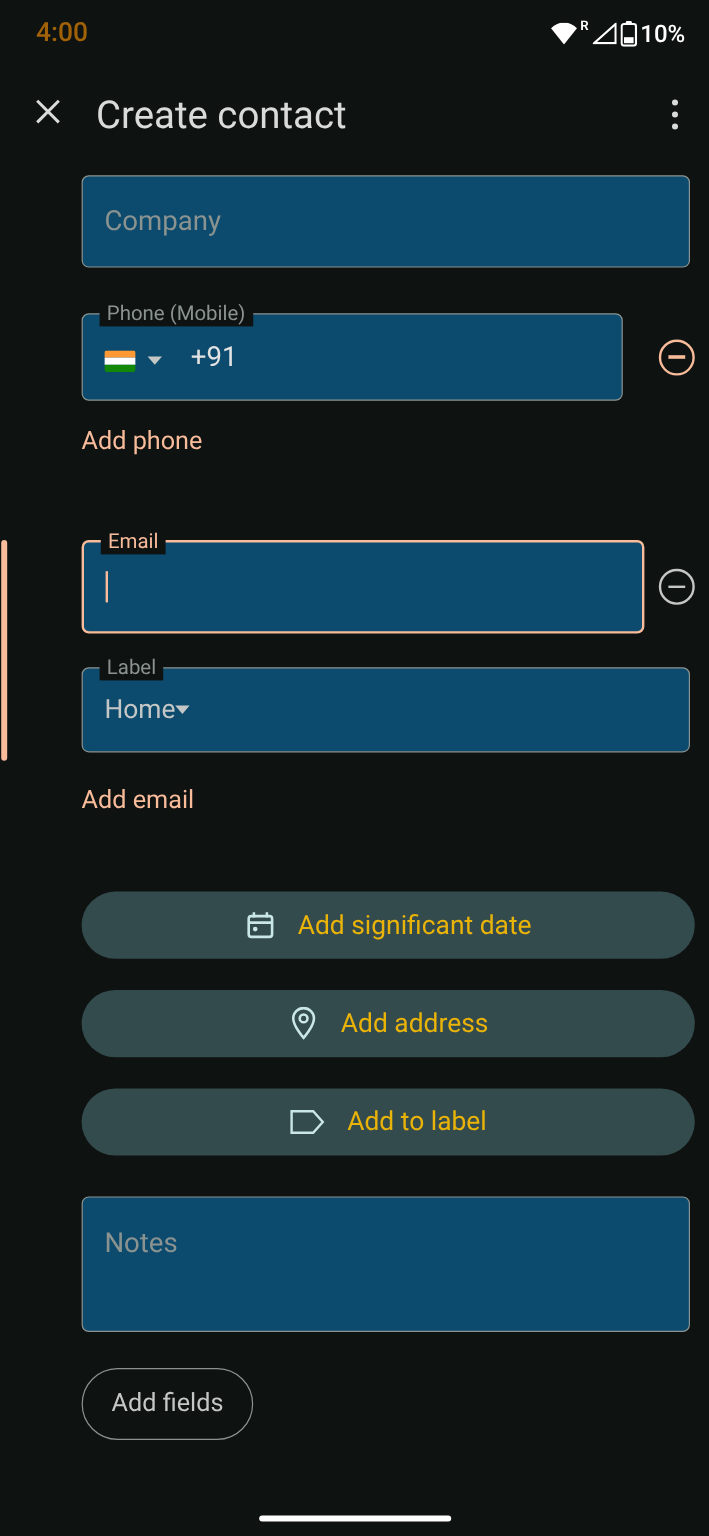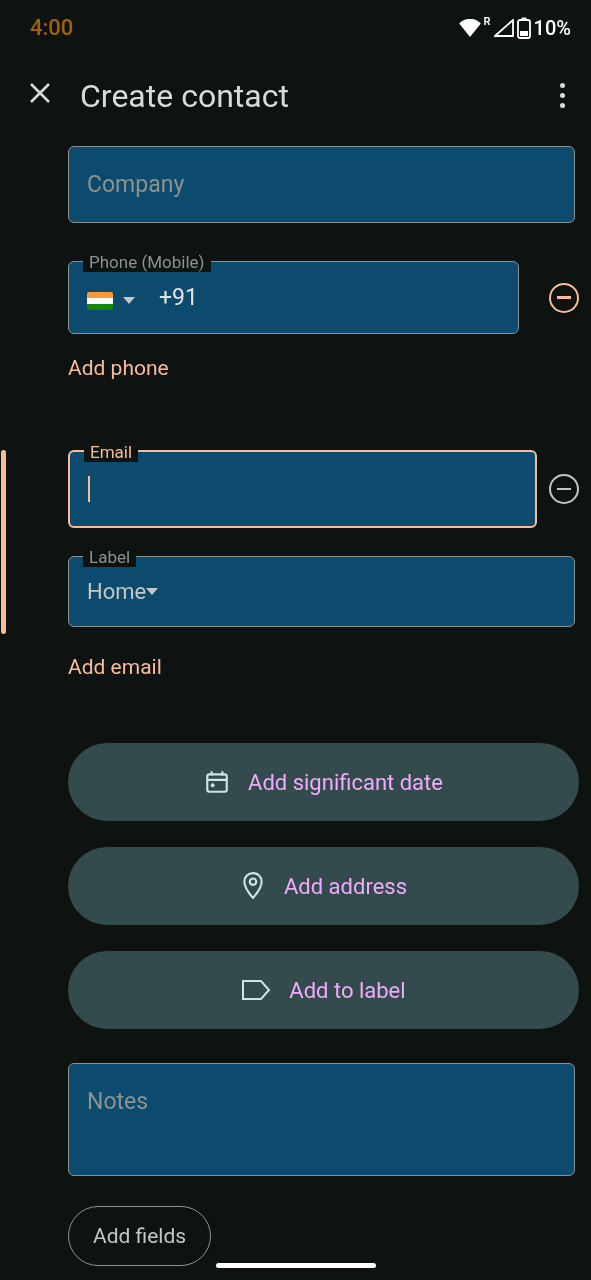--- a/index.html
+++ b/index.html
@@ -192,28 +192,28 @@
       background: #f9bc9b;
       border-radius: 3px;
     }
     .select-field {
       display: flex;
       align-items: center;
     }
     .pill-btn {
       background: #344b4d;
       border-radius: 40px;
-      height: 78px;
+      height: 56px;
       display: flex;
       align-items: center;
       justify-content: center;
       gap: 18px;
       margin-left: 56px;
       margin-bottom: 26px;
-      color: #f0abfc;
+      color: #eab308;
       font-size: 22px;
     }
     .icon-svg {
       flex-shrink: 0;
     }
     .add-fields-btn {
       border: 1.5px solid #8b9390;
       border-radius: 30px;
       padding: 17px 24px;
       display: inline-block;

